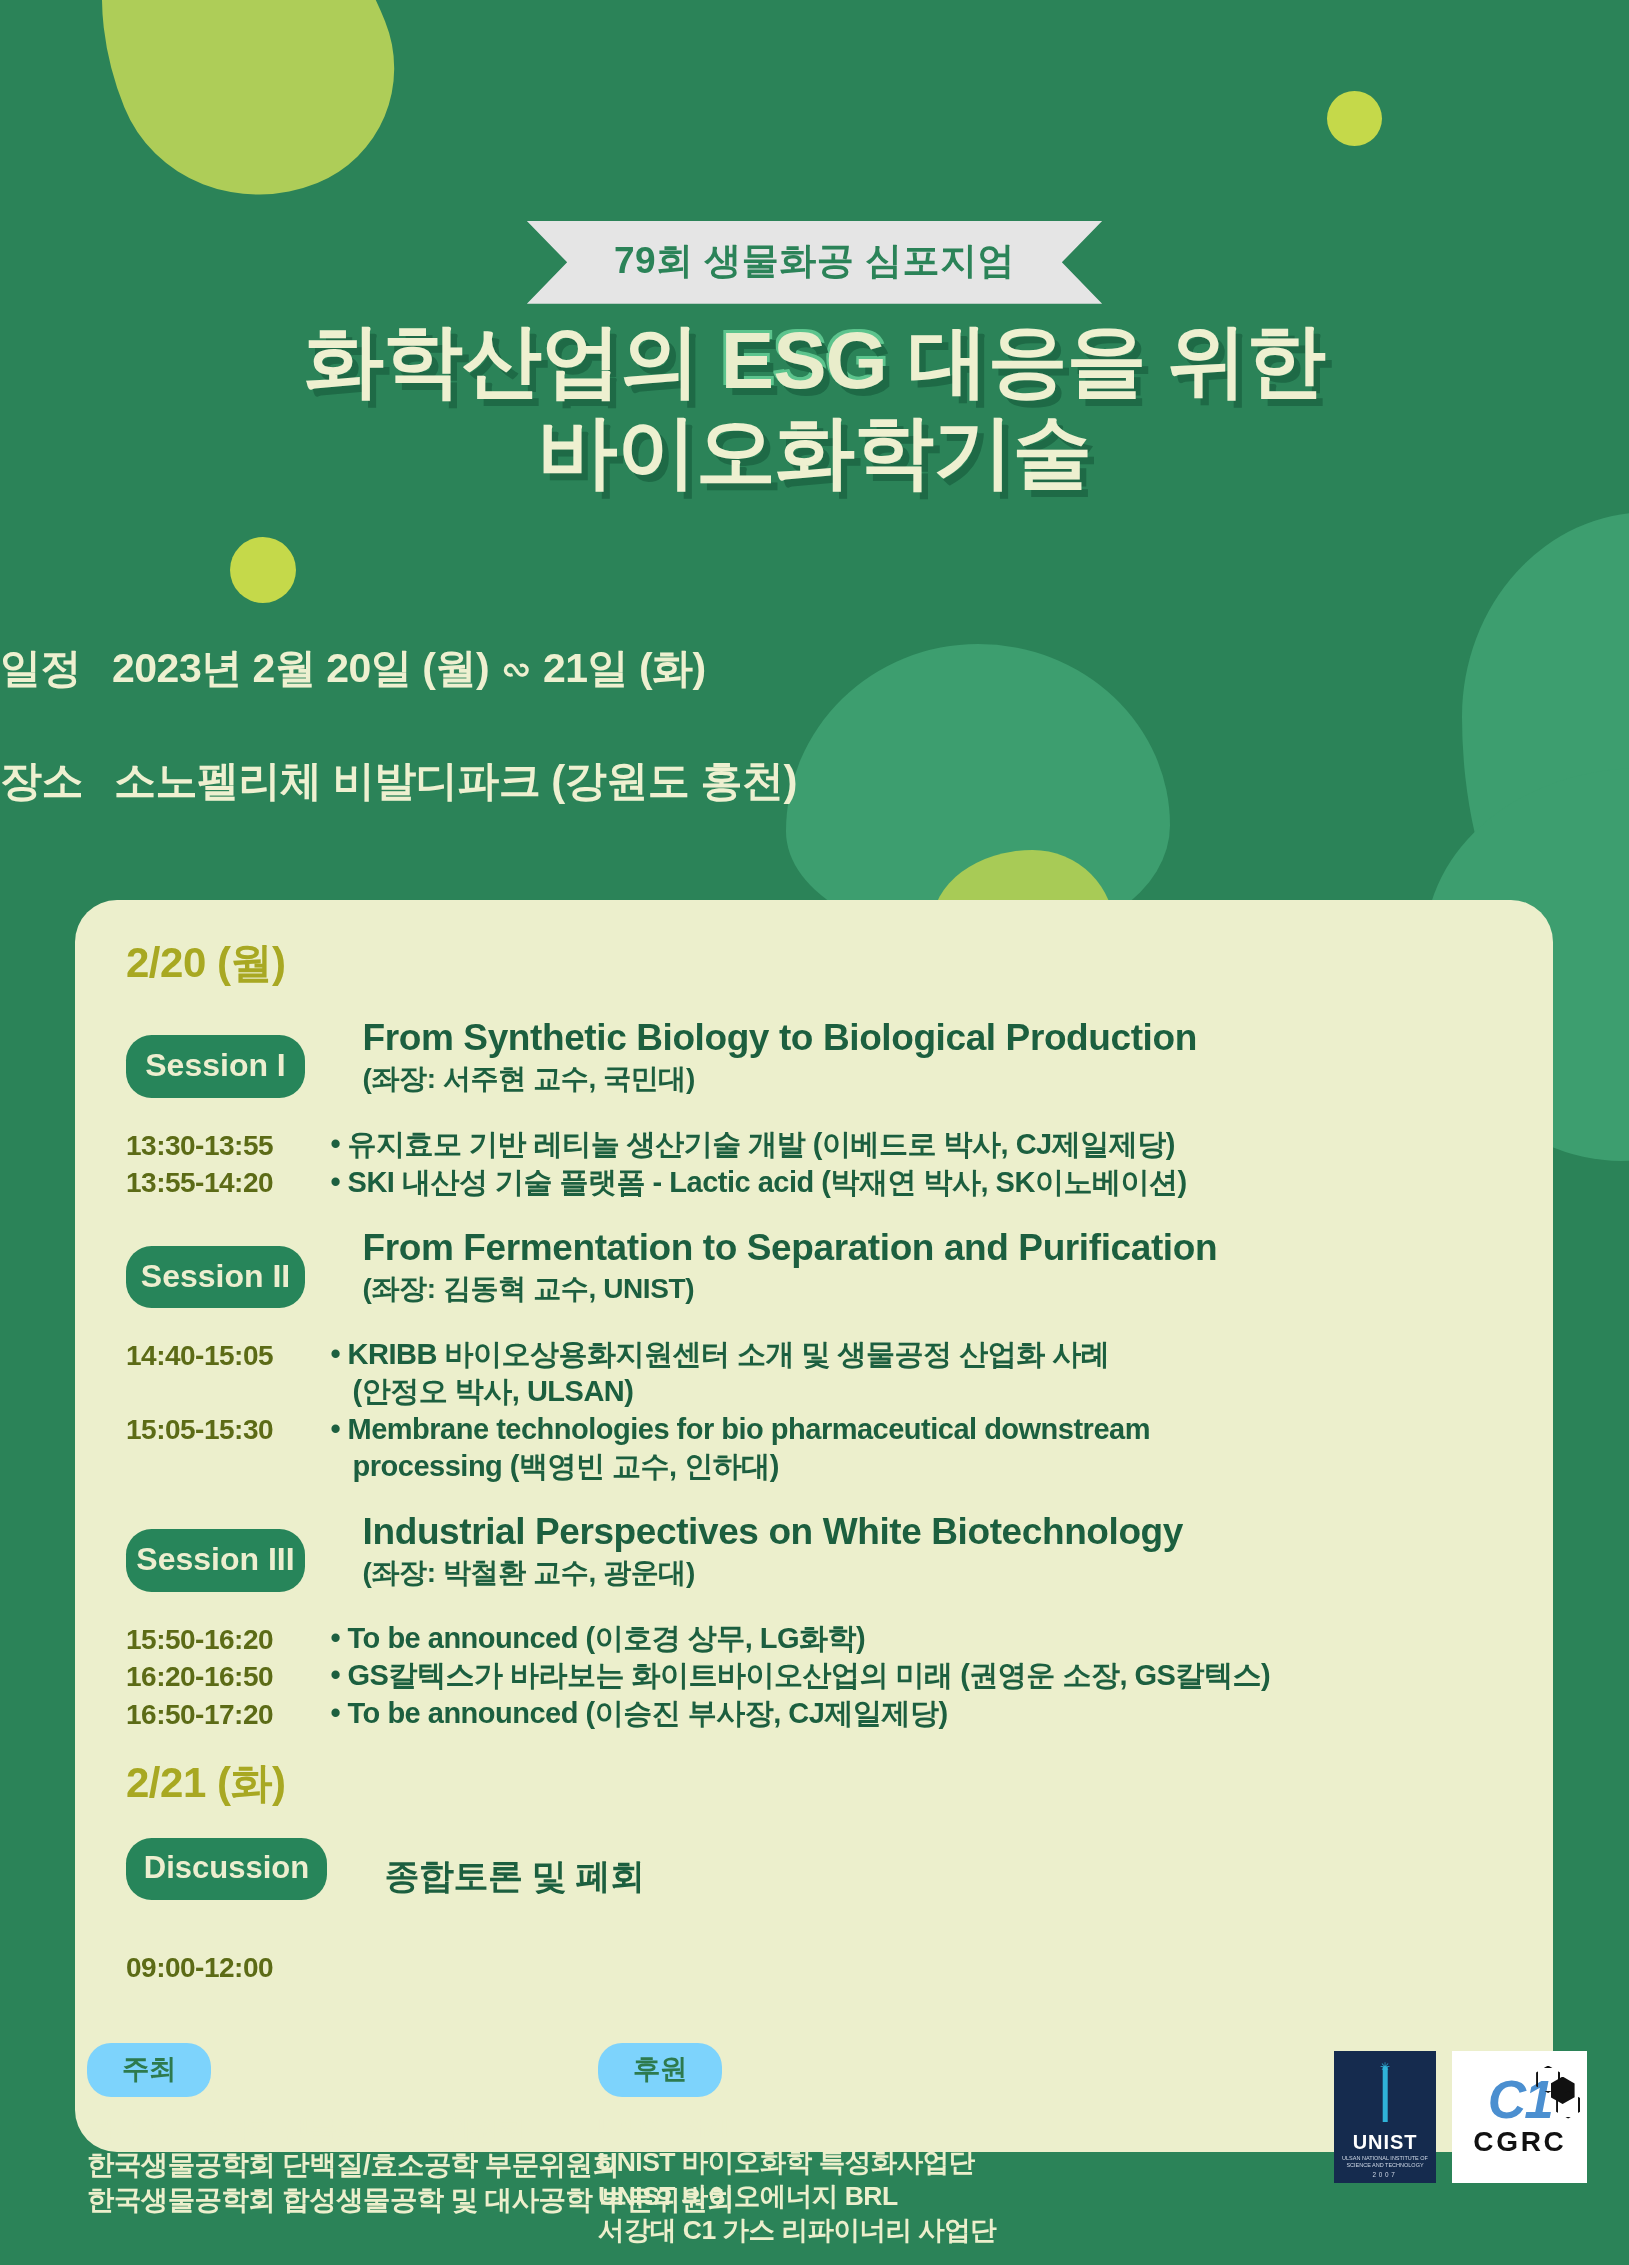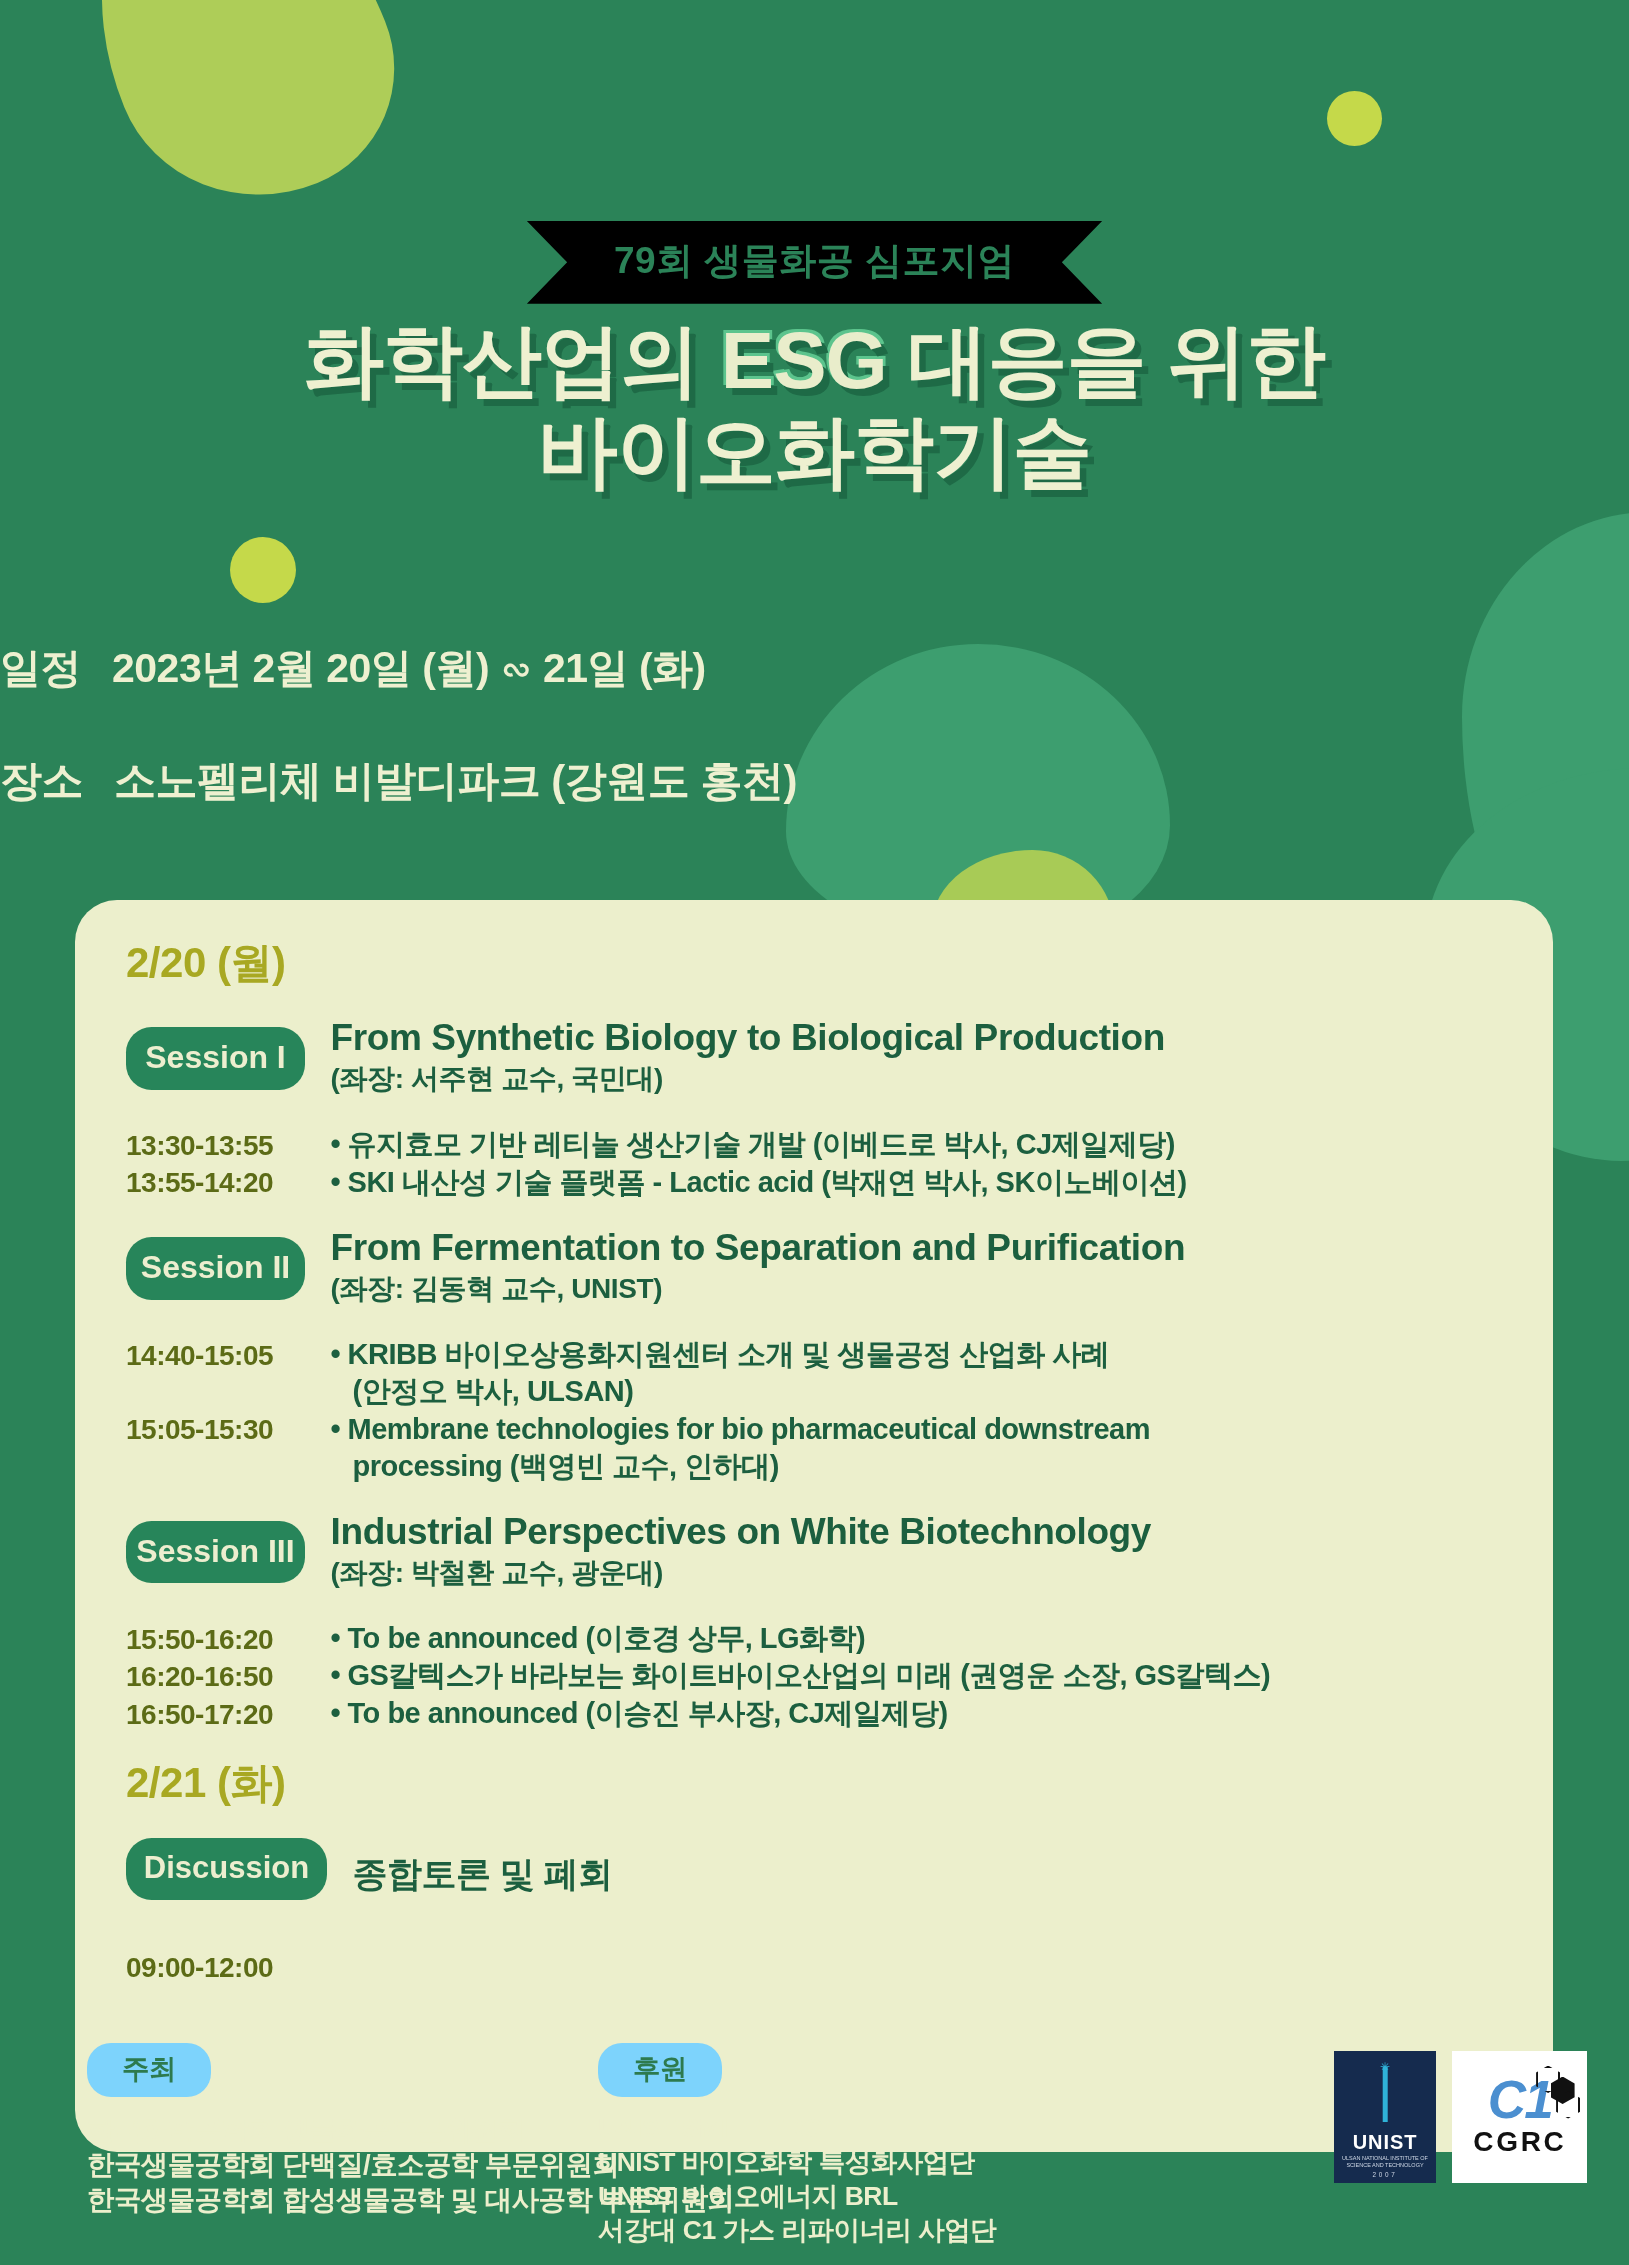--- a/index.html
+++ b/index.html
@@ -45,21 +45,21 @@
   .blob-right-wave {
     left:1462px; top:512px; width:311px; height:512px;
     background:#3d9e6f;
     border-radius:60% 40% 45% 55% / 40% 55% 45% 60%;
   }
 
   
   .ribbon-wrap { position:absolute; left:0; right:0; top:221px; z-index:4; display:flex; justify-content:center; }
   .ribbon {
     position:relative;
-    background:#000000;
+    background:#e5e5e5;
     padding:20px 87px 22px 87px;
     color:#2b8358;
     font-size:37px;
     font-weight:bold;
     letter-spacing:0.5px;
     filter:drop-shadow(6.4px 8.2px 0 rgba(18,77,52,0.55));
     clip-path: polygon(0% 0%, 100% 0%, 93% 50%, 100% 100%, 0% 100%, 7% 50%);
     line-height:1.1;
     white-space:nowrap;
   }
@@ -82,21 +82,21 @@
 
   
   .card {
     position:absolute; left:75px; top:900px; width:1478px; height:1252px;
     background:#ecefcc; border-radius:42px; z-index:3; padding:35px 51px 0 51px;
   }
   .day-label { font-size:42px; font-weight:bold; color:#a8a822; letter-spacing:-0.5px; }
   .day-label.d2 { margin-top:14.6px; }
 
   .sess-block { margin-top:24px; }
-  .sess-head { display:flex; align-items:center; }
+  .sess-head { display:flex; align-items:flex-end;gap:32px; }
   .sess-pill {
     flex:0 0 auto;
     background:#27855a; color:#edeecf;
     border-radius:25.6px; padding:12px 0 13.7px 0;
     width:179px; text-align:center;
     font-size:32px; font-weight:bold;
     margin-top:3.7px;
   }
   .sess-pill.discussion { width:201px; font-size:31px; }
   .sess-titles { margin-left:25.6px; padding-top:1.8px; }

